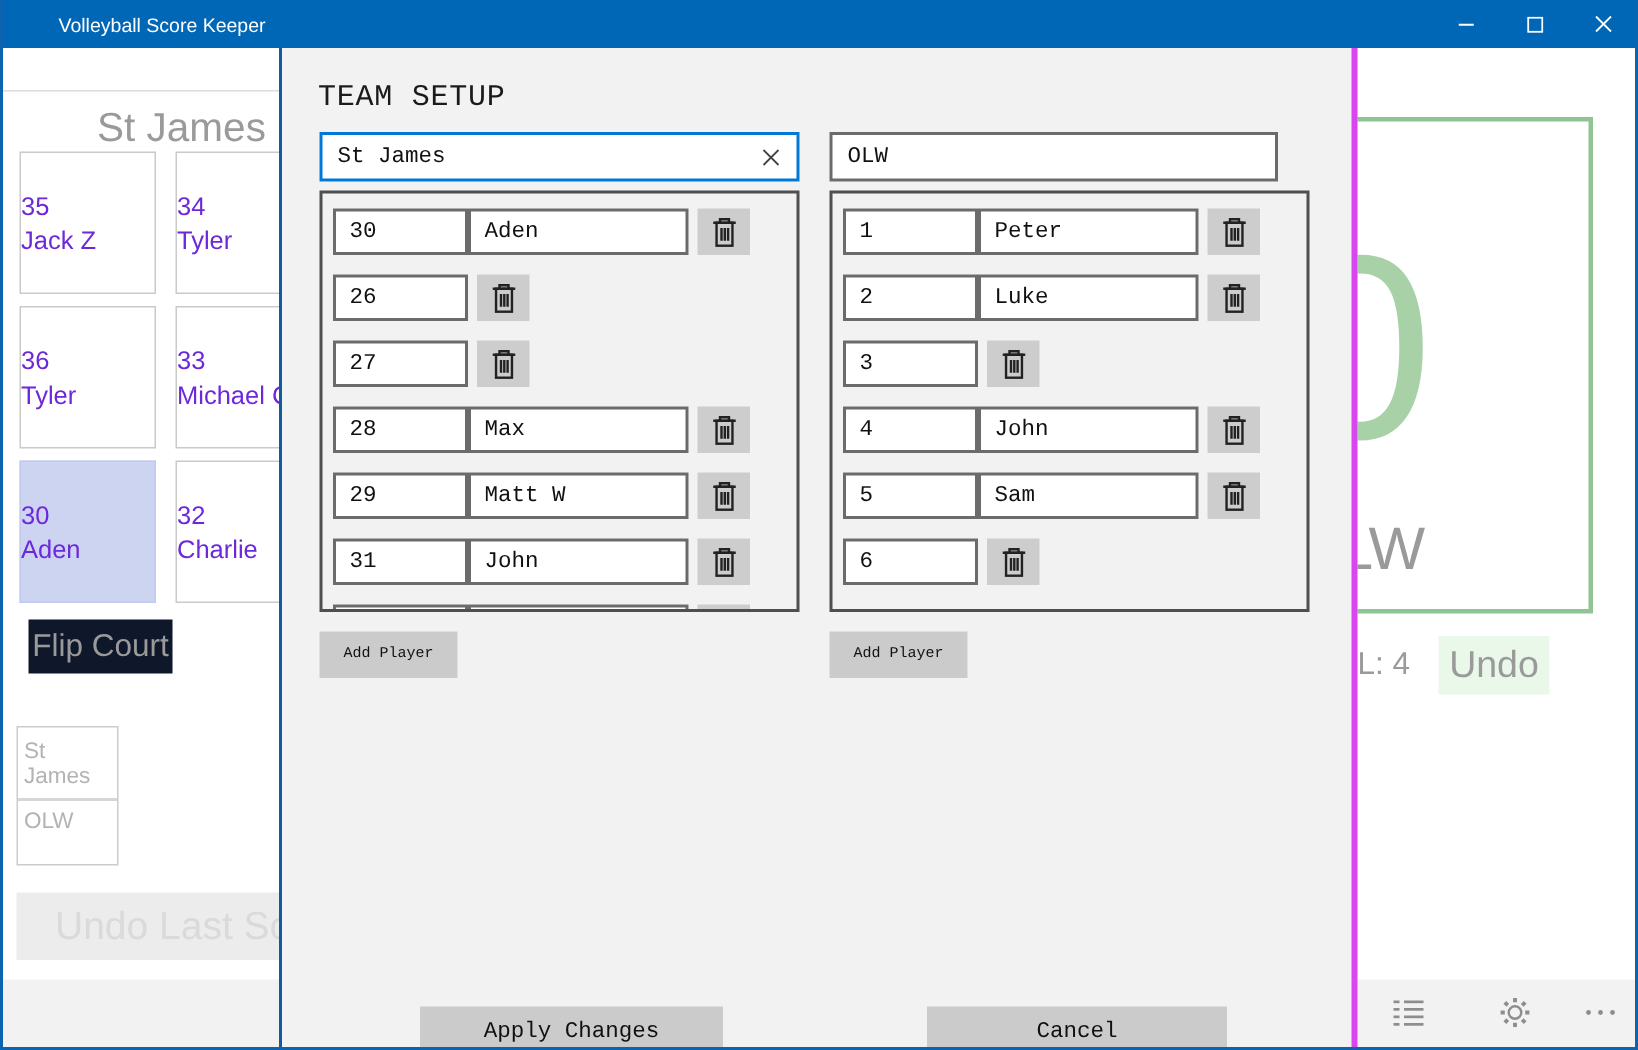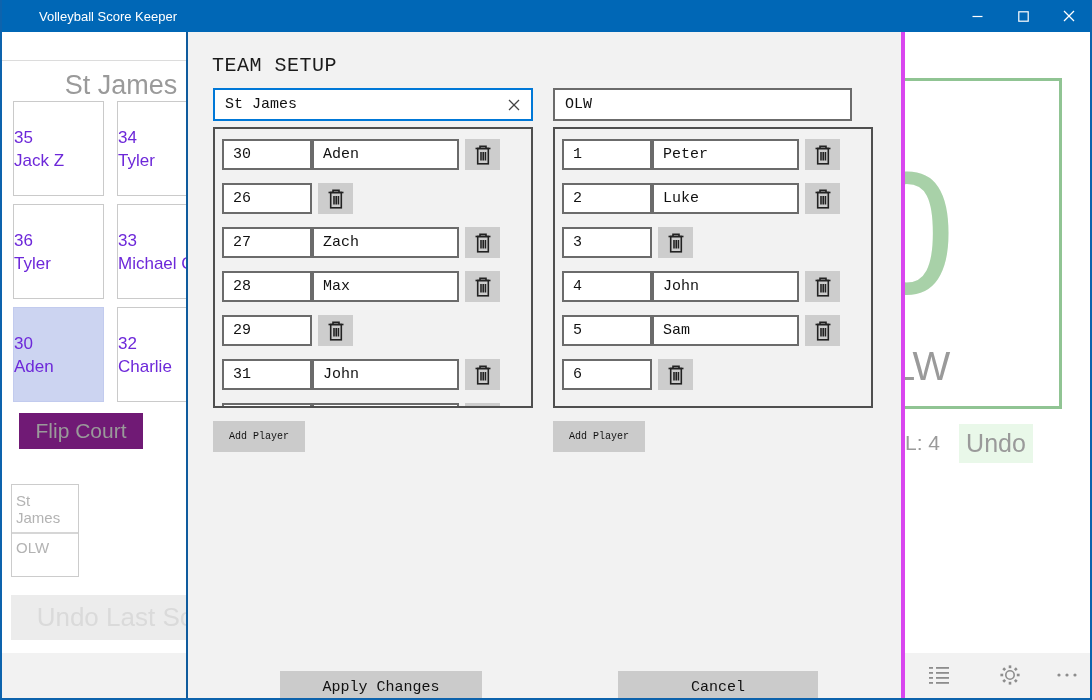--- a/index.html
+++ b/index.html
@@ -22,22 +22,22 @@
   
   .bg-line { position:absolute; left:2px; top:60px; width:184px; border-top:1px solid #dcdcdc; }
   .team-heading { position:absolute; left:0; top:70px; width:242px; text-align:center;
                   font-size:27px; color:#9a9a9a; }
   .cards { position:absolute; left:13px; top:101px; display:grid;
            grid-template-columns:91px 91px; column-gap:13px; row-gap:8px; }
   .card { height:95px; background:#fff; border:1px solid #cacaca; display:flex;
           flex-direction:column; align-items:flex-start; justify-content:center;
           color:#6d28d9; font-size:17px; line-height:23px; cursor:pointer; }
   .card.active { background:#ccd4f1; border-color:#c2cbee; }
-  .flip-court { position:absolute; left:19px; top:413px; width:124px; height:36px;
-                background:#701a75; border:none; color:#9a9a9a; font-size:21px;
+  .flip-court { position:absolute; left:19px; top:413px; width:96px; height:36px;
+                background:#0f172a; border:none; color:#9a9a9a; font-size:21px;
                 font-family:inherit; cursor:pointer;text-align:center; }
   .score-grid { position:absolute; left:11px; top:484px; width:68px;
                 border:1px solid #cccccc; background:#fff; }
   .score-grid .cell { font-size:15px; color:#b3b3b3; padding:7px 0 6px 4px; }
   .score-grid .cell.first { border-bottom:2px solid #d6d6d6; }
   .score-grid .cell.second { height:42px; padding-top:5px; }
   .undo-last { position:absolute; left:11px; top:595px; width:245px; height:45px;
                background:#ececec; border:none; color:#dadada; font-size:26px;
                font-family:inherit; cursor:pointer; }
 
@@ -224,21 +224,20 @@
               <line x1="1.5" y1="3.5" x2="16.5" y2="3.5"></line>
             <rect x="3.7" y="3.5" width="10.6" height="15.3"></rect>
             <line x1="7" y1="7" x2="7" y2="15.5"></line>
               <line x1="9.2" y1="7" x2="9.2" y2="15.5"></line>
               <line x1="11.4" y1="7" x2="11.4" y2="15.5"></line>
           </svg>
         </button>
       </div>
       <div class="prow">
         <input class="pnum" value="27" style="">
-        <input class="pname" value="Zach" style="">
         <button class="ptrash">
           <svg width="18" height="20" viewBox="0 0 18 20" fill="none" stroke="#222" stroke-width="1.6">
             <path d="M6 3.5 V1.2 H12 V3.5"></path>
               <line x1="1.5" y1="3.5" x2="16.5" y2="3.5"></line>
             <rect x="3.7" y="3.5" width="10.6" height="15.3"></rect>
             <line x1="7" y1="7" x2="7" y2="15.5"></line>
               <line x1="9.2" y1="7" x2="9.2" y2="15.5"></line>
               <line x1="11.4" y1="7" x2="11.4" y2="15.5"></line>
           </svg>
         </button>
@@ -252,20 +251,21 @@
               <line x1="1.5" y1="3.5" x2="16.5" y2="3.5"></line>
             <rect x="3.7" y="3.5" width="10.6" height="15.3"></rect>
             <line x1="7" y1="7" x2="7" y2="15.5"></line>
               <line x1="9.2" y1="7" x2="9.2" y2="15.5"></line>
               <line x1="11.4" y1="7" x2="11.4" y2="15.5"></line>
           </svg>
         </button>
       </div>
       <div class="prow">
         <input class="pnum" value="29" style="">
+        <input class="pname" value="Matt W" style="">
         <button class="ptrash">
           <svg width="18" height="20" viewBox="0 0 18 20" fill="none" stroke="#222" stroke-width="1.6">
             <path d="M6 3.5 V1.2 H12 V3.5"></path>
               <line x1="1.5" y1="3.5" x2="16.5" y2="3.5"></line>
             <rect x="3.7" y="3.5" width="10.6" height="15.3"></rect>
             <line x1="7" y1="7" x2="7" y2="15.5"></line>
               <line x1="9.2" y1="7" x2="9.2" y2="15.5"></line>
               <line x1="11.4" y1="7" x2="11.4" y2="15.5"></line>
           </svg>
         </button>

